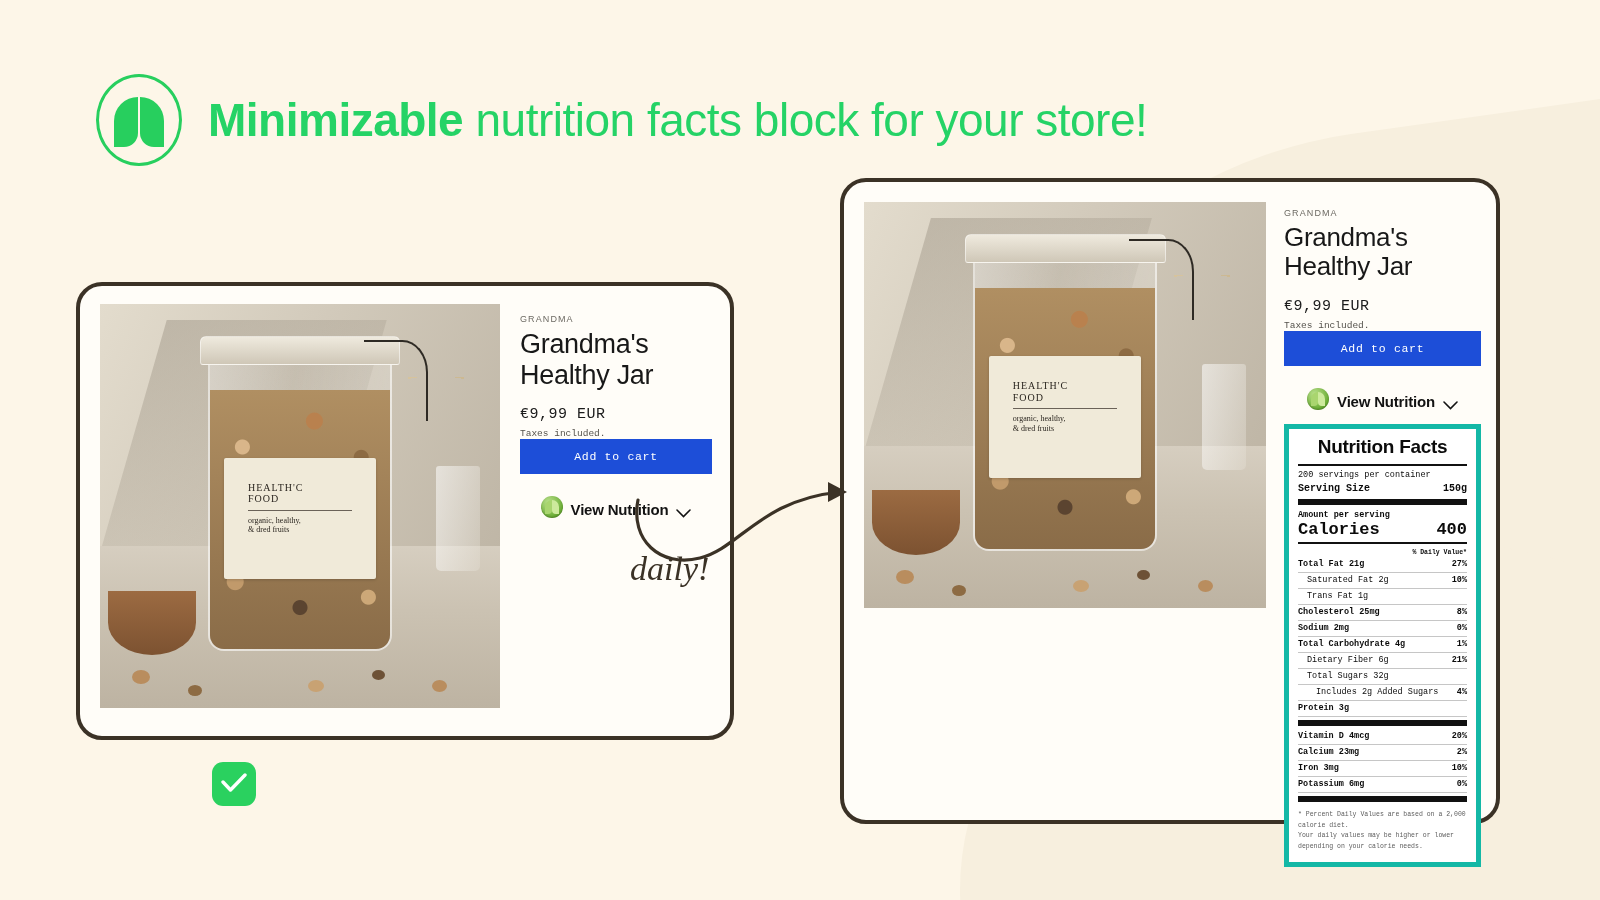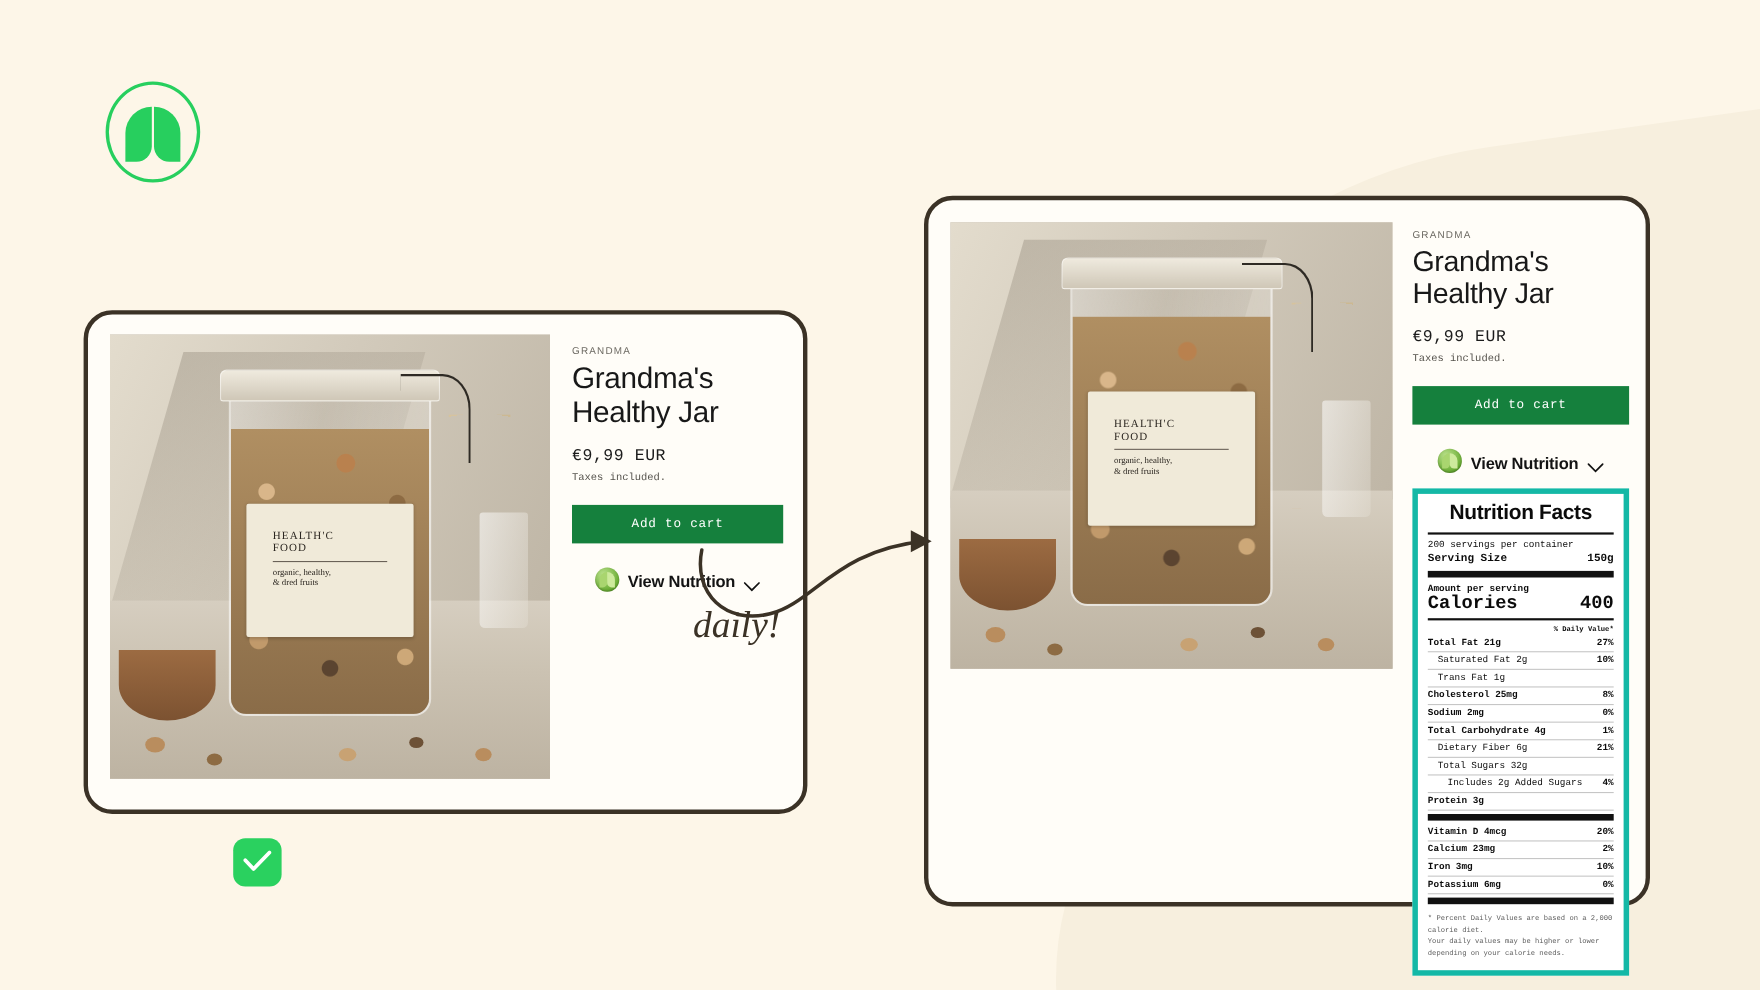--- a/index.html
+++ b/index.html
@@ -213,22 +213,21 @@
     font-size: 15px; color: #1b1b1b;
     margin-top: 16px; letter-spacing: .5px;
   }
   .taxes {
     font-family: "Liberation Mono", monospace;
     font-size: 9.5px; color: #55524c;
     margin-top: 5px;
   }
   .btn-add {
     display: block; width: 100%;
-    margin-top: 20px;
-    background: #15803d; color: #ffffff;
+    background: #1d4ed8; color: #ffffff;
     border: none; cursor: pointer;
     font-family: "Liberation Mono", monospace;
     font-size: 11.5px; letter-spacing: .7px;
     padding: 11px 0;
     text-align: center;
   }
   .view-nutrition {
     margin-top: 22px;
     display: flex; align-items: flex-end; justify-content: center;
     gap: 8px; cursor: pointer;
@@ -337,20 +336,23 @@
 <body>
 
 <div class="bg-swoosh"></div>
 <div class="bg-swoosh2"></div>
 
 <div class="headline-row">
   <div class="brand-logo">
     <div class="ring"></div>
     <div class="leaf-l"></div>
     <div class="leaf-r"></div>
+  </div>
+  <div class="headline">
+    <span class="strong">Minimizable</span><span> nutrition facts block for your store!</span>
   </div>
 </div>
 
 <div class="card" id="card-left">
 
   <div class="product-photo">
     <div class="ph-wall"></div>
     <div class="ph-shadow"></div>
     <div class="ph-table"></div>
     <div class="ph-bowl"></div>

